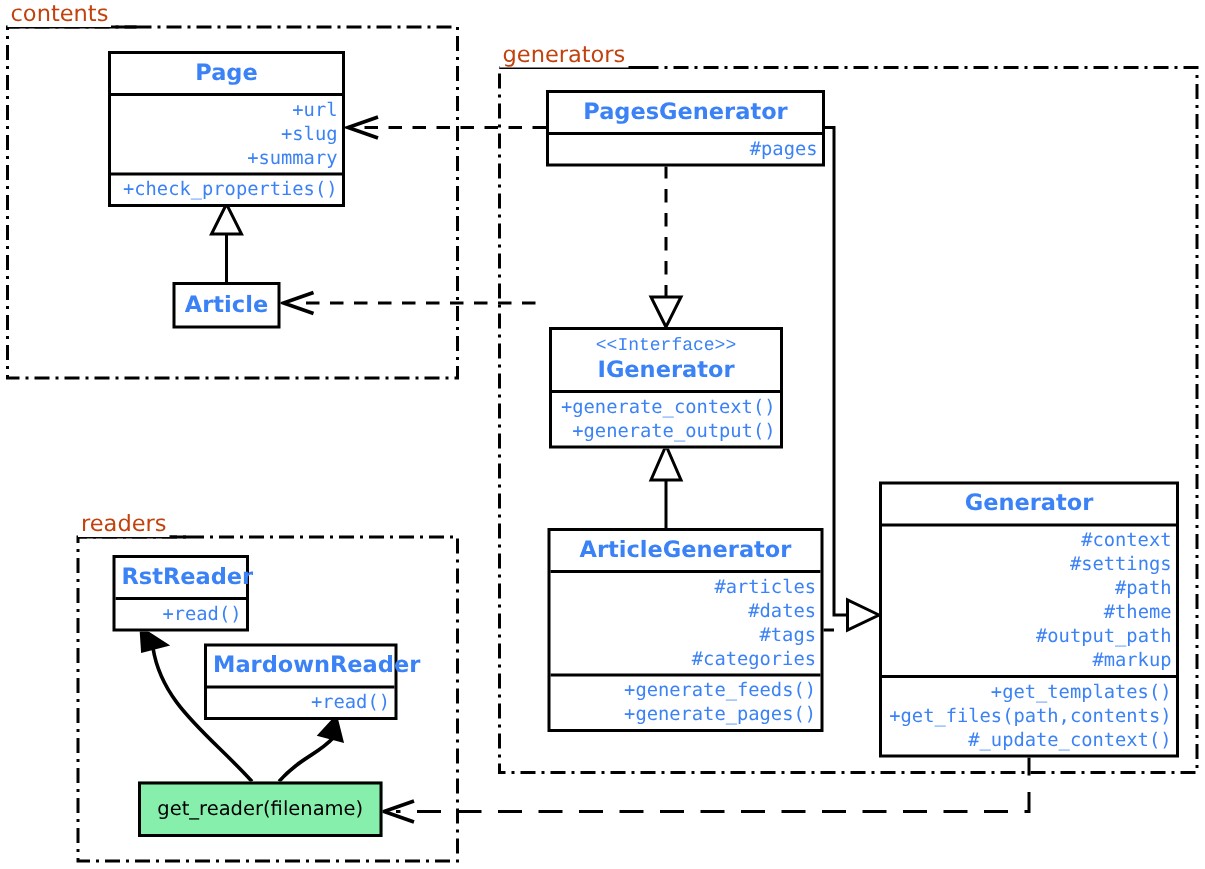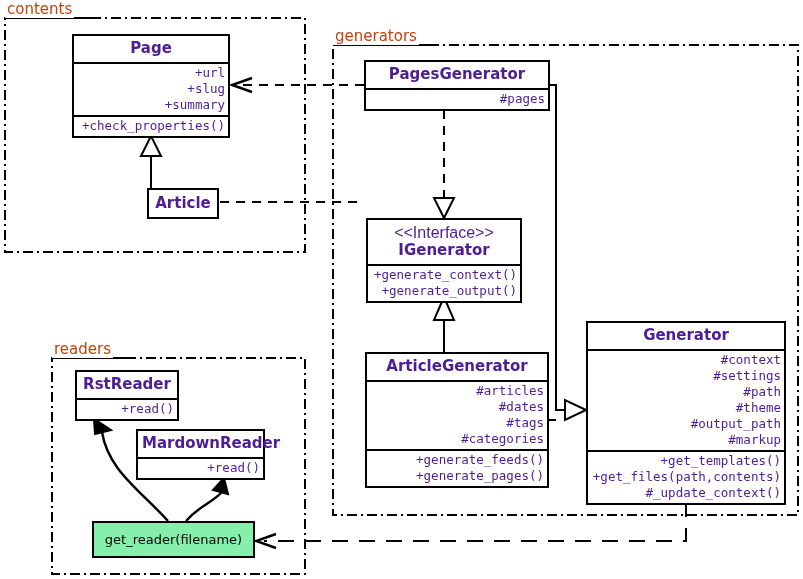--- a/index.html
+++ b/index.html
@@ -35,35 +35,35 @@
     white-space: nowrap;
   }
   
   .cls {
     position: absolute;
     box-sizing: border-box;
     border: 2px solid #000;
     background: #ffffff;
     font-family: "DejaVu Sans Mono", monospace;
     font-size: 12.5px;
-    color: #4c1d95;
+    color: #3b82f6;
   }
   .cls .title {
     font-family: "DejaVu Sans", sans-serif;
     font-weight: bold;
     font-size: 15px;
     text-align: center;
     padding: 4px 4px 5px 4px;
     line-height: 1.12;
     white-space: nowrap;
   }
   .cls .stereotype {
-    font-family: Liberation Sans, sans-serif;
+    font-family: Liberation Mono, monospace;
     font-weight: normal;
-    font-size: 16px;
+    font-size: 12px;
     display: block;
     line-height: 1.15;
   }
   .cls .compartment {
     border-top: 2px solid #000;
     padding: 1px 3px 2px 3px;
   }
   .cls .compartment div {
     line-height: 1.28;
     white-space: nowrap;
@@ -78,21 +78,20 @@
     align-items: center;
     justify-content: center;
     font-family: "DejaVu Sans", sans-serif;
     font-size: 13px;
     color: #000;
   }
   .title-only {
     display: flex;
     align-items: center;
     justify-content: center;
-    margin-left: 32px;
   }
 </style>
 </head>
 <body>
 
 <div id="canvas">
 
   <svg class="layer">
     <g id="pkg-frames" fill="none" stroke="#000" stroke-width="2" stroke-dasharray="10,4,2,4">
         <path d="M 91 18 L 305 18 L 305 252 L 5 252 L 5 18 L 91 18"></path>
@@ -216,21 +215,21 @@
       <div>#output_path</div>
       <div>#markup</div>
     </div>
     <div class="compartment">
       <div>+get_templates()</div>
       <div>+get_files(path,contents)</div>
       <div>#_update_context()</div>
     </div>
   </div>
 
-  <div class="cls" id="cls-rstreader" style="left:75px; top:370px; width:104px;">
+  <div class="cls" id="cls-rstreader" style="left:75px; top:370px; width:91px;">
     <div class="title">RstReader</div>
     <div class="compartment">
       <div>+read()</div>
     </div>
   </div>
 
   <div class="cls" id="cls-mardownreader" style="left:136px; top:429px; width:129px;">
     <div class="title">MardownReader</div>
     <div class="compartment">
       <div>+read()</div>

